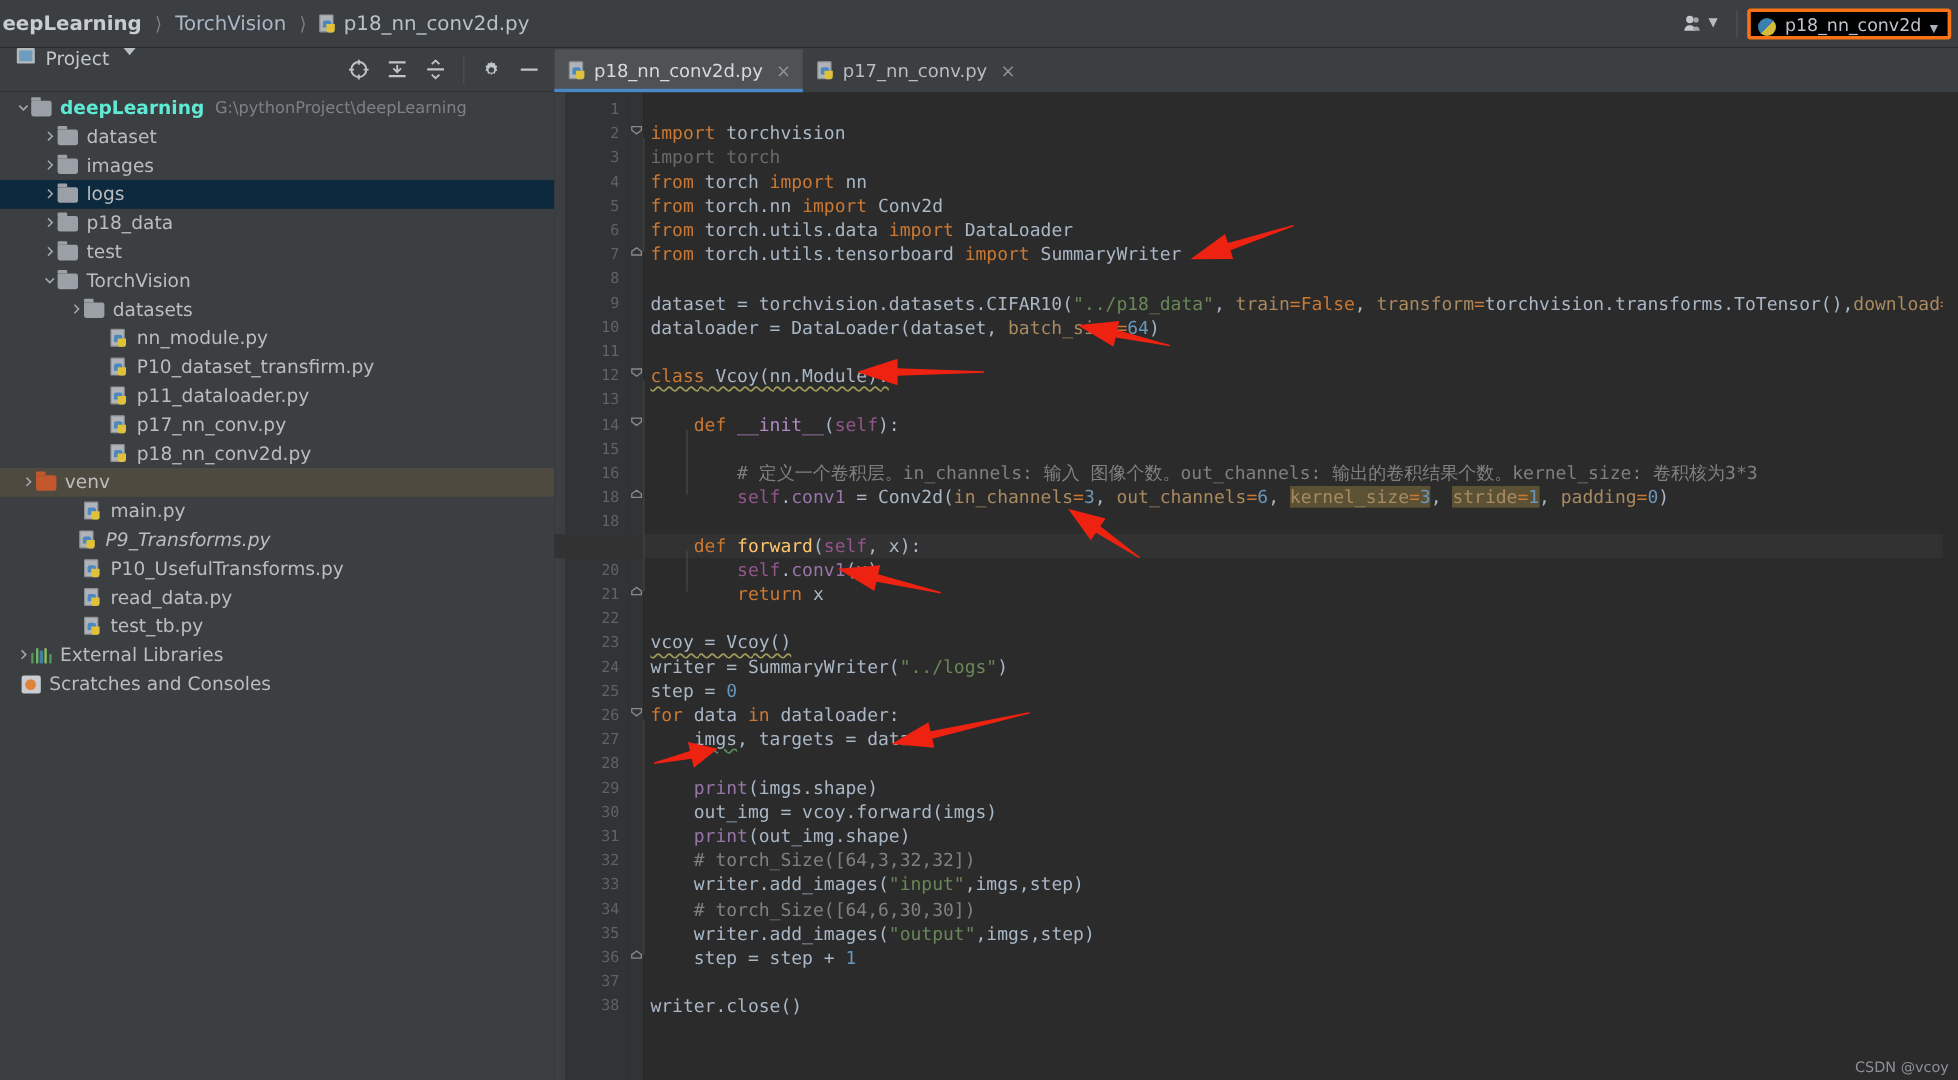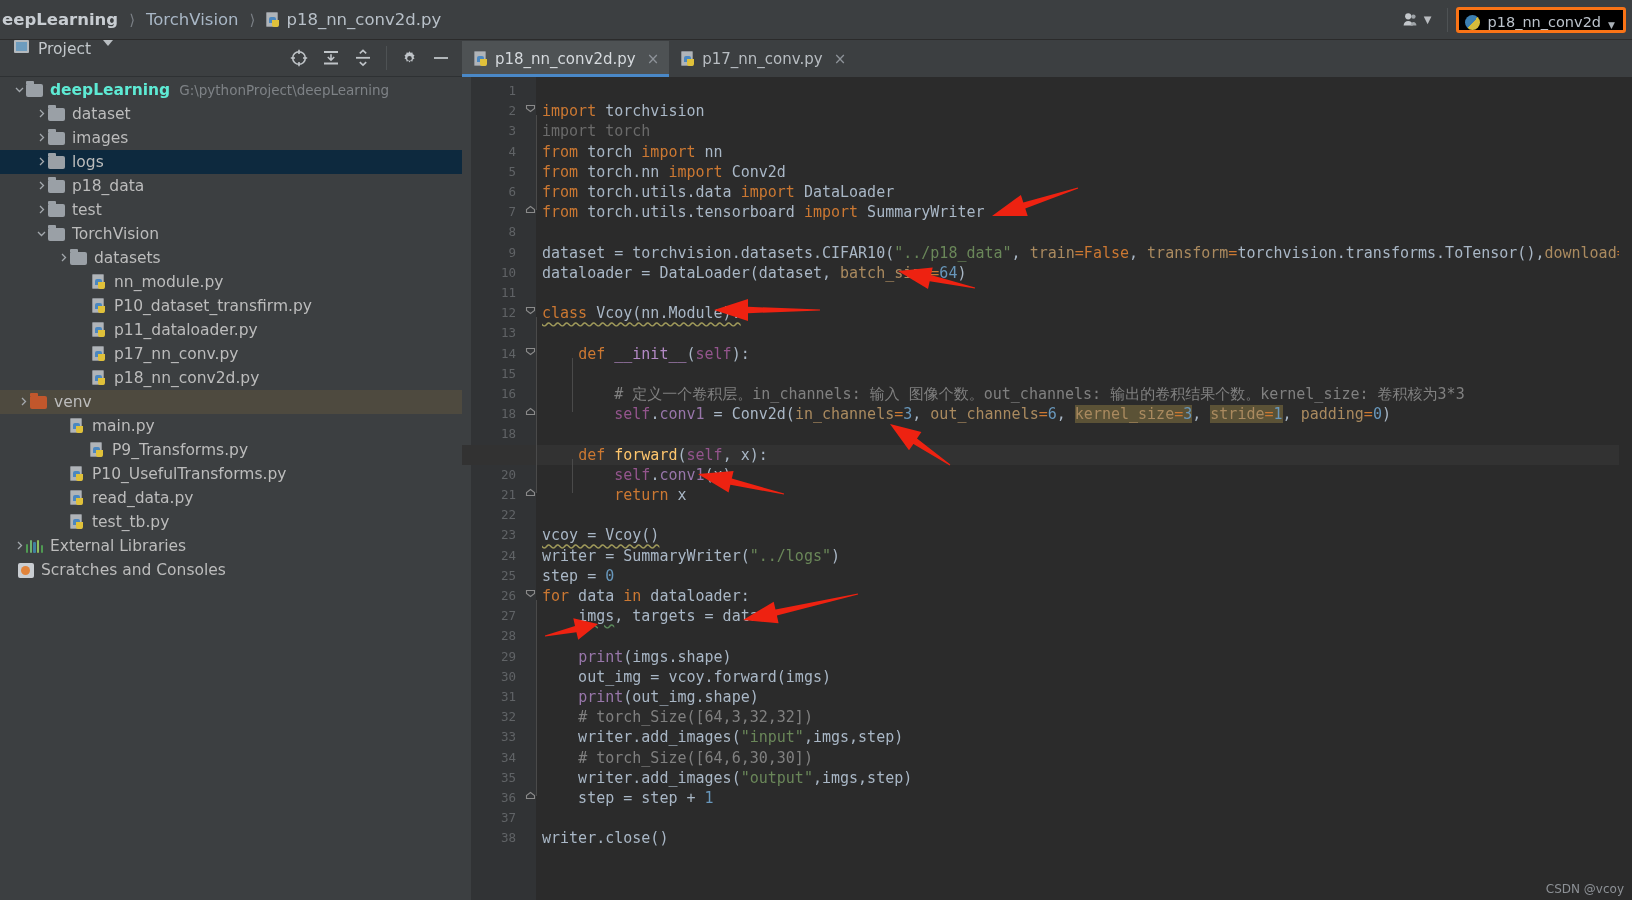--- a/index.html
+++ b/index.html
@@ -394,21 +394,21 @@
       </div>
       <div class="node" style="padding-left: 56px;">
         <span class="arrow none"></span>
         <span class="py-icon py-node-icon">
           <span class="pg-doc"></span>
           <span class="pg-blue"></span>
           <span class="pg-yellow"></span>
         </span>
         <span class="nm">main.py</span>
       </div>
-      <div class="node" style="padding-left: 76px;">
+      <div class="node" style="padding-left: 52px; font-style: italic;">
         <span class="arrow none"></span>
         <span class="py-icon py-node-icon">
           <span class="pg-doc"></span>
           <span class="pg-blue"></span>
           <span class="pg-yellow"></span>
         </span>
         <span class="nm">P9_Transforms.py</span>
       </div>
       <div class="node" style="padding-left: 56px;">
         <span class="arrow none"></span>

